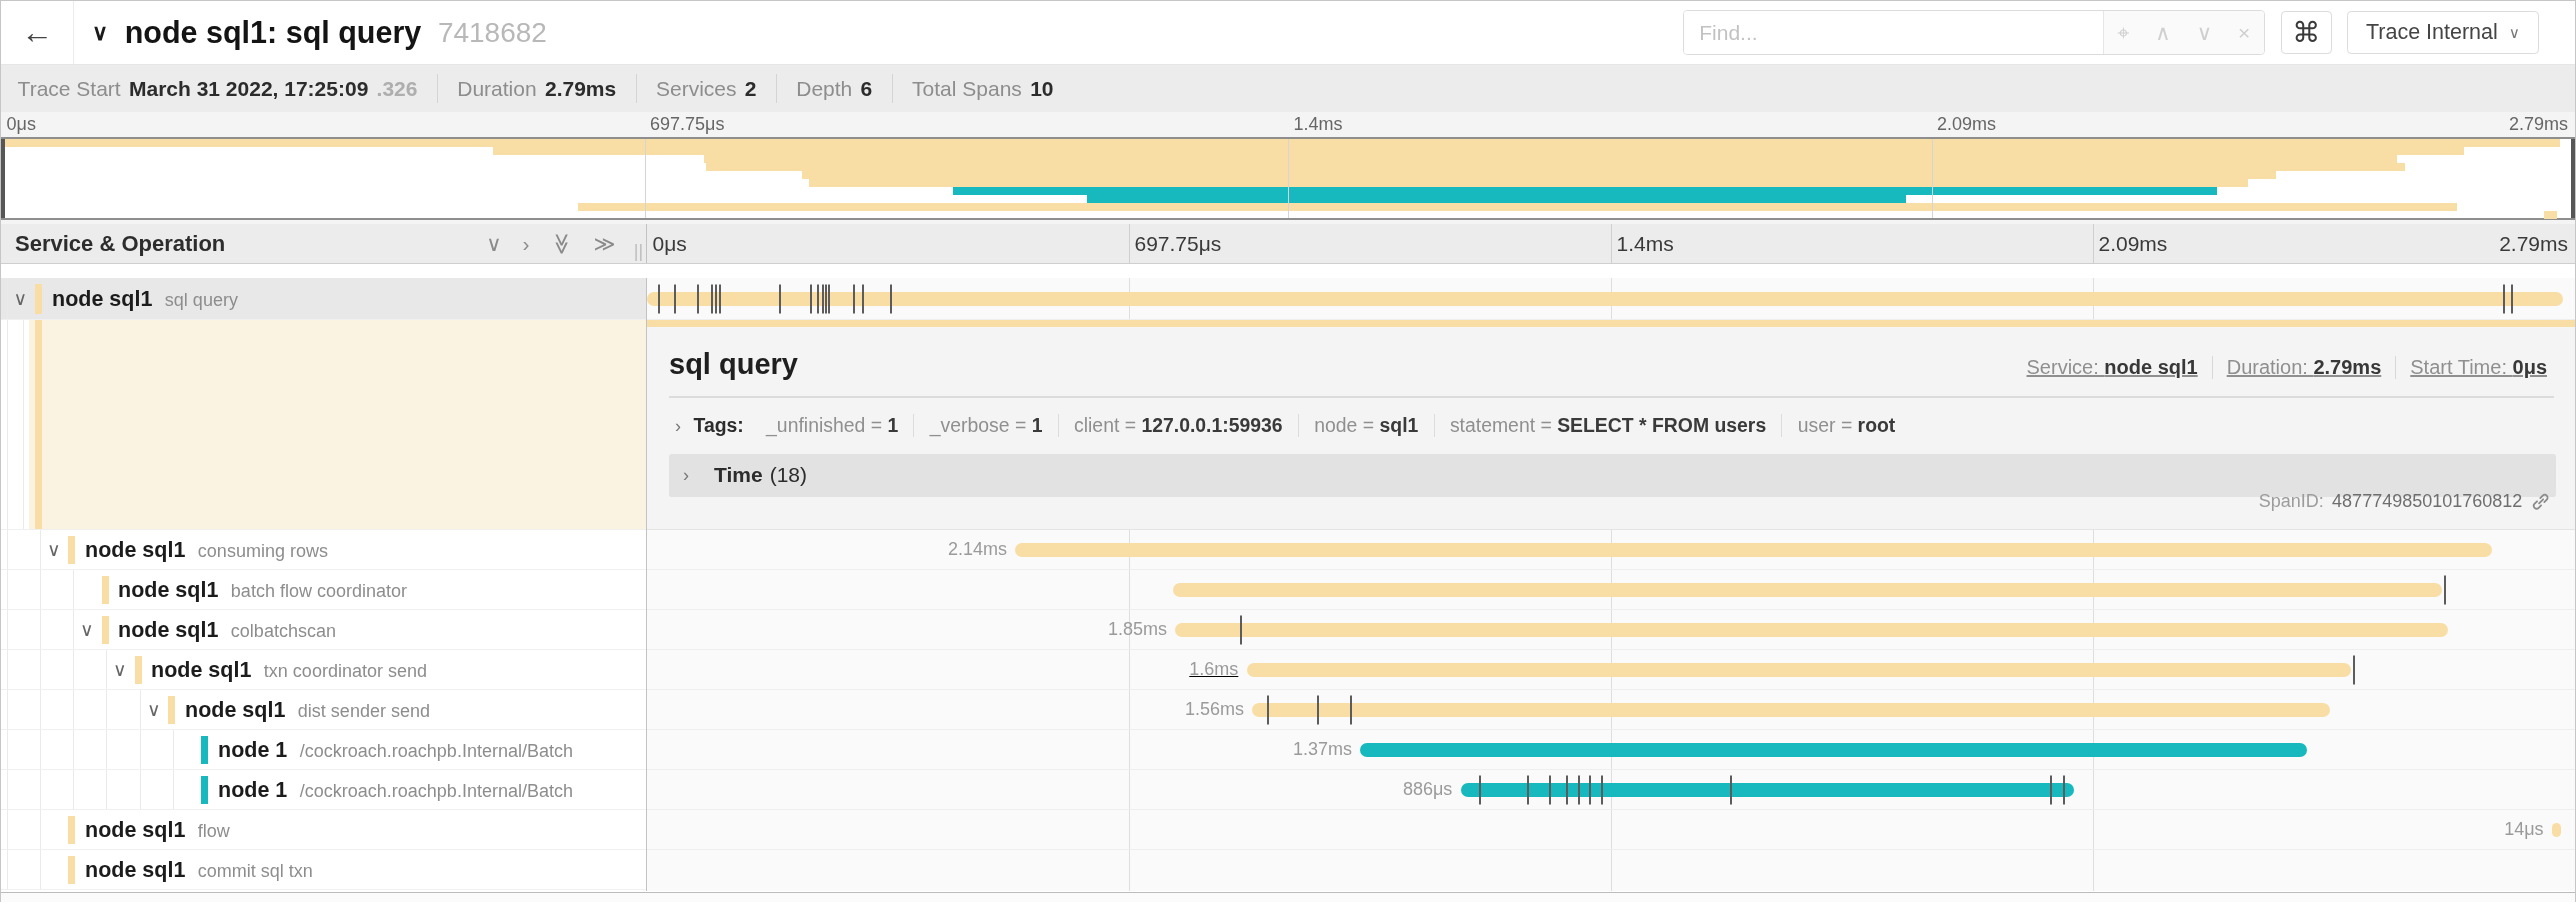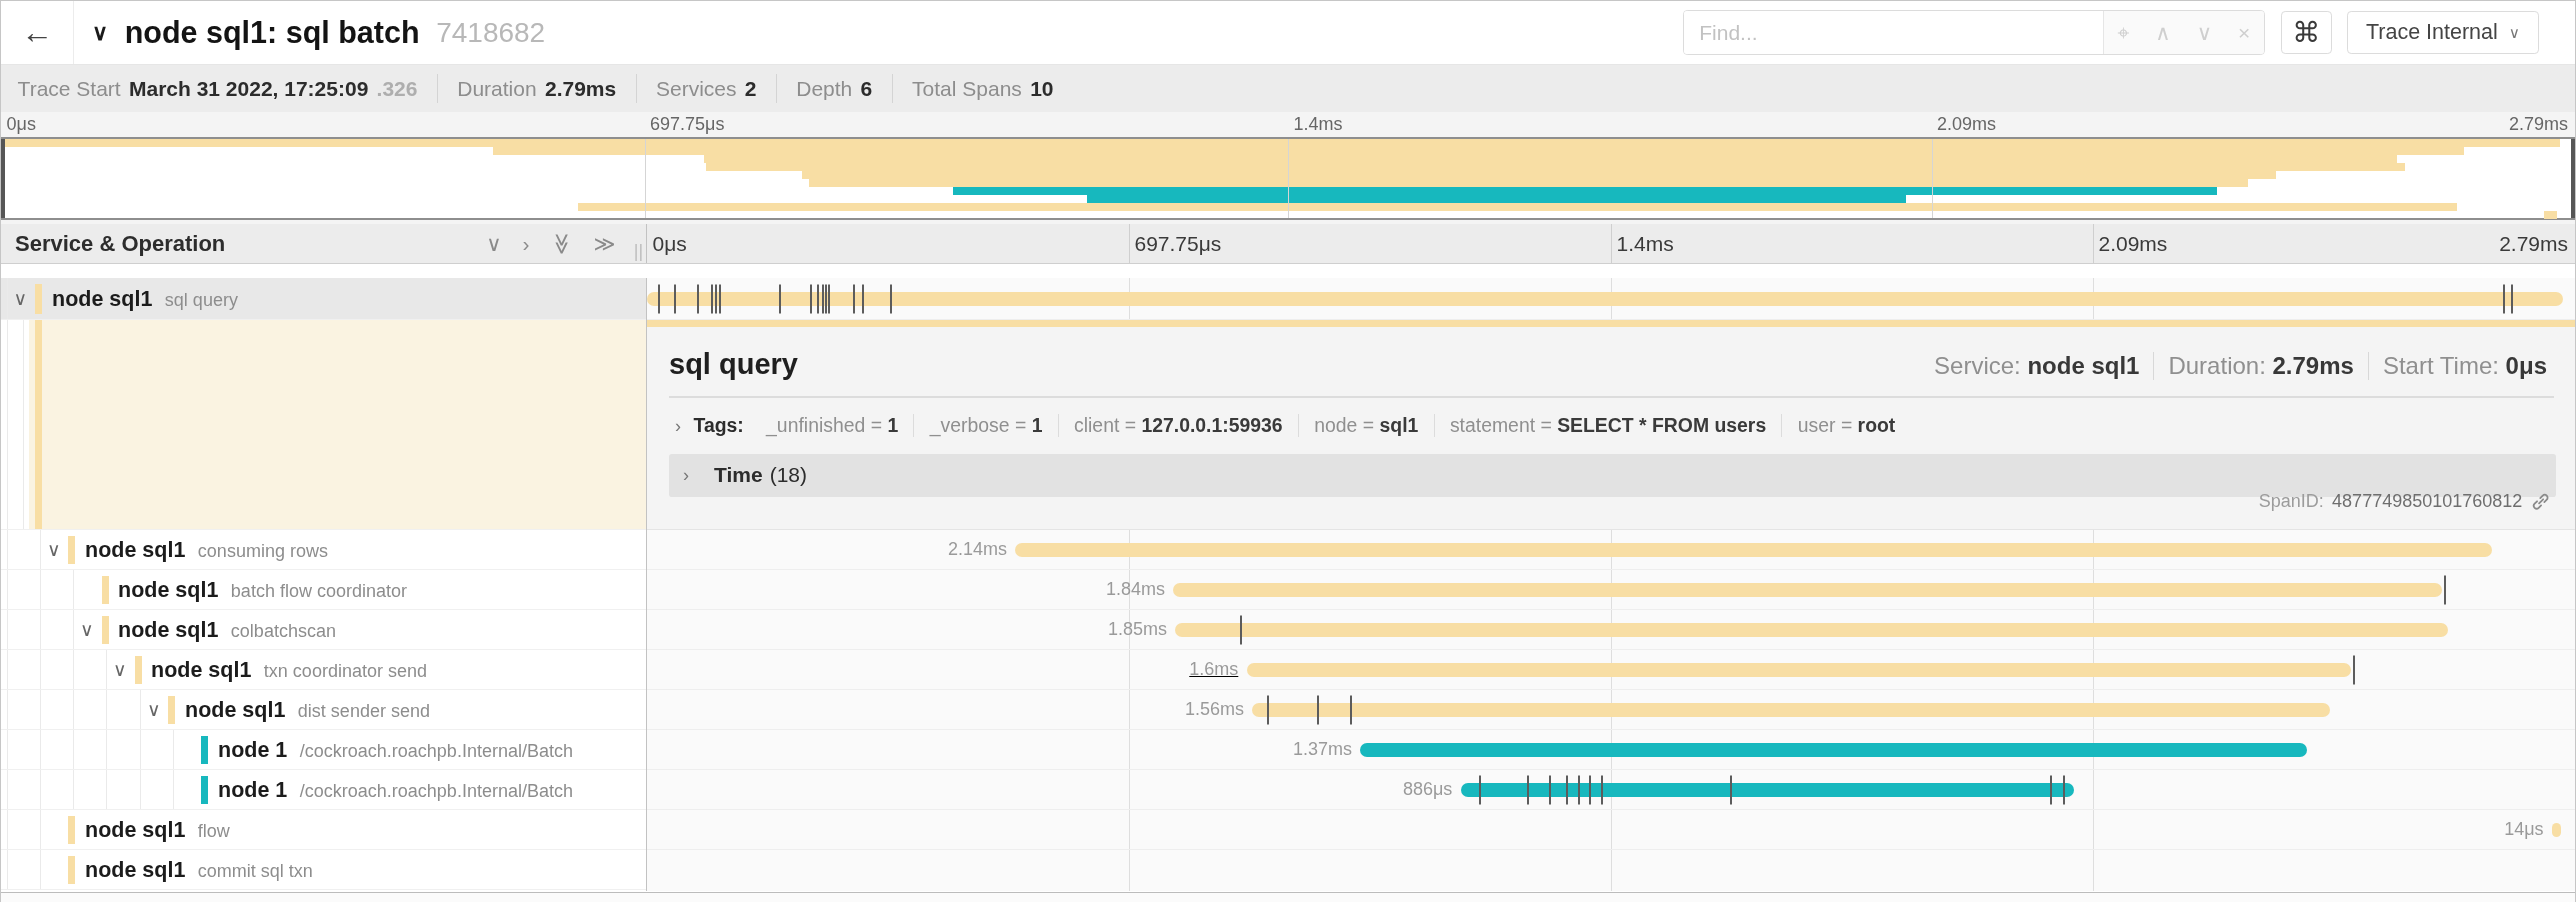--- a/index.html
+++ b/index.html
@@ -91,21 +91,21 @@
 
   
   .detail-left{position:relative;height:210px;background:#fff;border-bottom:1.4px solid #f0f0f0;box-sizing:border-box;}
   .dl-cream{position:absolute;left:28px;right:0;top:0;bottom:0;background:#faf3e1;}
   .dl-accent{position:absolute;top:0;bottom:0;width:7px;z-index:1;}
   .detail-right{position:relative;height:210px;background:#f4f4f4;border-top:7px solid #F8DEA4;
                 border-bottom:1.4px solid #e4e4e4;box-sizing:border-box;z-index:2;}
   .d-titlerow{display:flex;align-items:baseline;padding:21px 28px 0 22px;}
   .d-title{font-size:29px;font-weight:bold;color:#1f1f1f;margin:0;}
   .meta{display:flex;margin-left:auto;align-items:baseline;}
-  .meta-item{font-size:24px;color:#8f8f8f;padding:0 14px;white-space:nowrap;}
+  .meta-item{font-size:20px;color:#8f8f8f;padding:0 14px;white-space:nowrap;text-decoration:underline;}
   .meta-item:last-child{padding-right:0;}
   .meta-item b{color:#383838;}
   .meta-item + .meta-item{border-left:1.4px solid #d8d8d8;}
   .d-divider{height:1.4px;background:#dcdcdc;margin:15.3px 21px 0 22px;}
   .tagsrow{display:flex;align-items:baseline;margin:16.6px 21px 0 28px;font-size:19.4px;cursor:pointer;}
   .chev-sm{color:#777;font-size:18px;margin-right:12.5px;}
   .tags-label{font-weight:bold;color:#2c2c2c;margin-right:7px;}
   .tagitem{color:#8f8f8f;padding:0 15.3px;white-space:nowrap;}
   .tagitem:first-of-type{padding-left:8.3px;}
   .tagitem + .tagitem{border-left:1.4px solid #dcdcdc;}
@@ -125,21 +125,21 @@
 <body>
 
 <div class="app">
 
   <header class="topbar">
     <div class="back-cell">
       <span class="back">←</span>
     </div>
     <div class="title-wrap">
       <span class="tchev">∨</span>
-      <h1 class="page-title">node sql1: sql batch</h1>
+      <h1 class="page-title">node sql1: sql query</h1>
       <span class="trace-id">7418682</span>
     </div>
     <div class="topbar-right">
       <div class="findgroup">
         <input class="find-input" placeholder="Find..." style="">
         <div class="find-icons">
           <span class="fic">⌖</span>
           <span class="fic">∧</span>
           <span class="fic">∨</span>
           <span class="fic">×</span>
@@ -400,23 +400,20 @@
         </div>
       </div>
       <div id="time-rest">
           <div class="vrow" style="height: 40px;">
             <div class="lblwrap" style="width: 19.1%;">
               <span class="dur">2.14ms</span>
             </div>
             <div class="bar" style="left: 19.1%; width: 76.6%; background: rgb(248, 222, 164);"></div>
           </div>
           <div class="vrow" style="height: 40px;">
-            <div class="lblwrap" style="width: 27.3%;">
-              <span class="dur">1.84ms</span>
-            </div>
             <div class="bar" style="left: 27.3%; width: 65.8%; background: rgb(248, 222, 164);"></div>
             <div class="tickm" style="left: calc(93.25% - 0.7px);"></div>
           </div>
           <div class="vrow" style="height: 40px;">
             <div class="lblwrap" style="width: 27.4%;">
               <span class="dur">1.85ms</span>
             </div>
             <div class="bar" style="left: 27.4%; width: 66%; background: rgb(248, 222, 164);"></div>
             <div class="tickm" style="left: calc(30.8% - 0.7px);"></div>
           </div>

